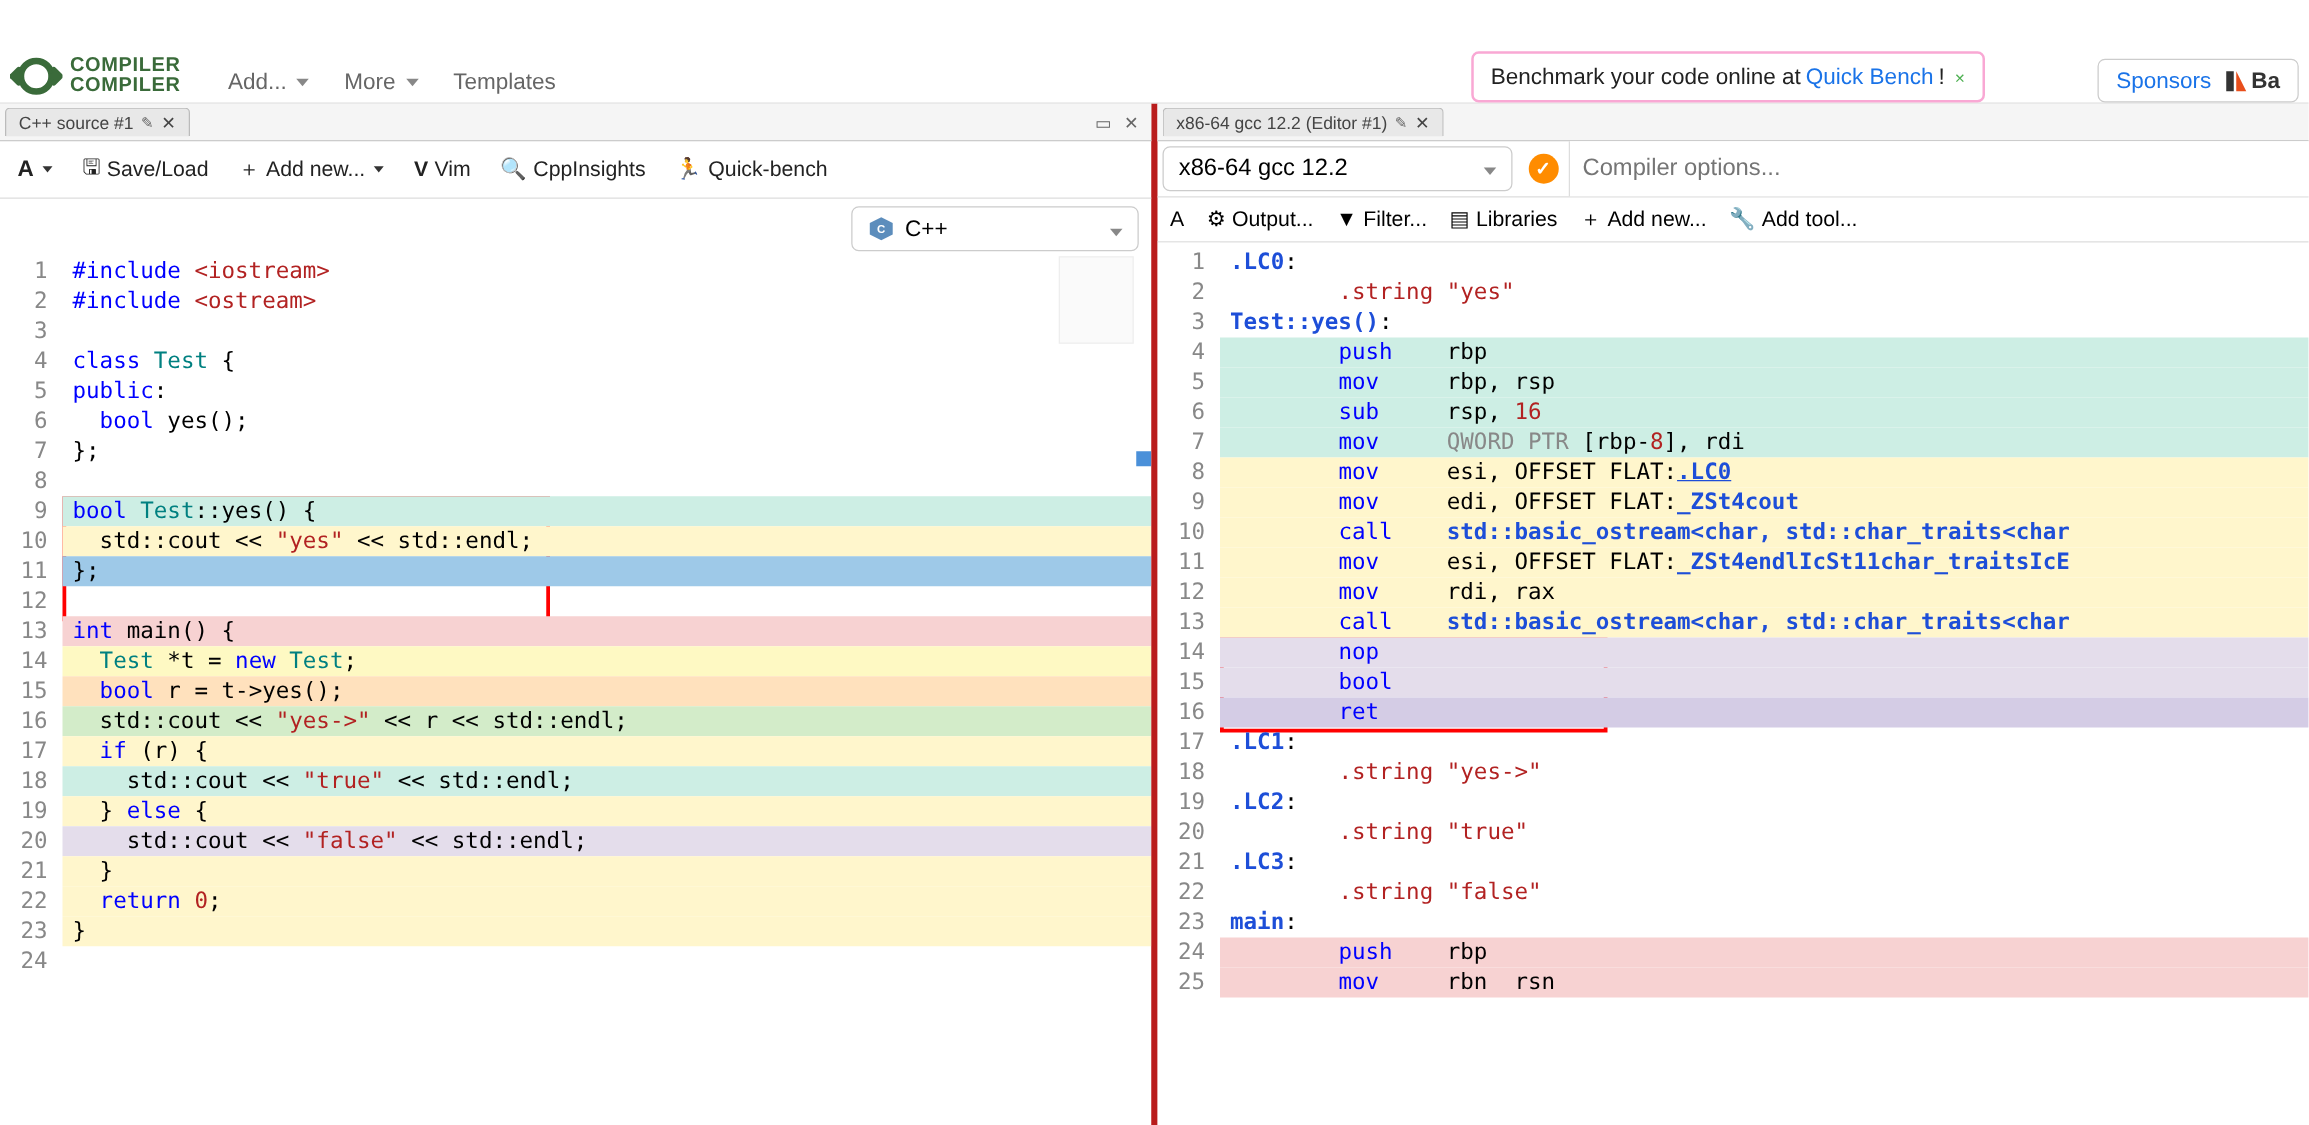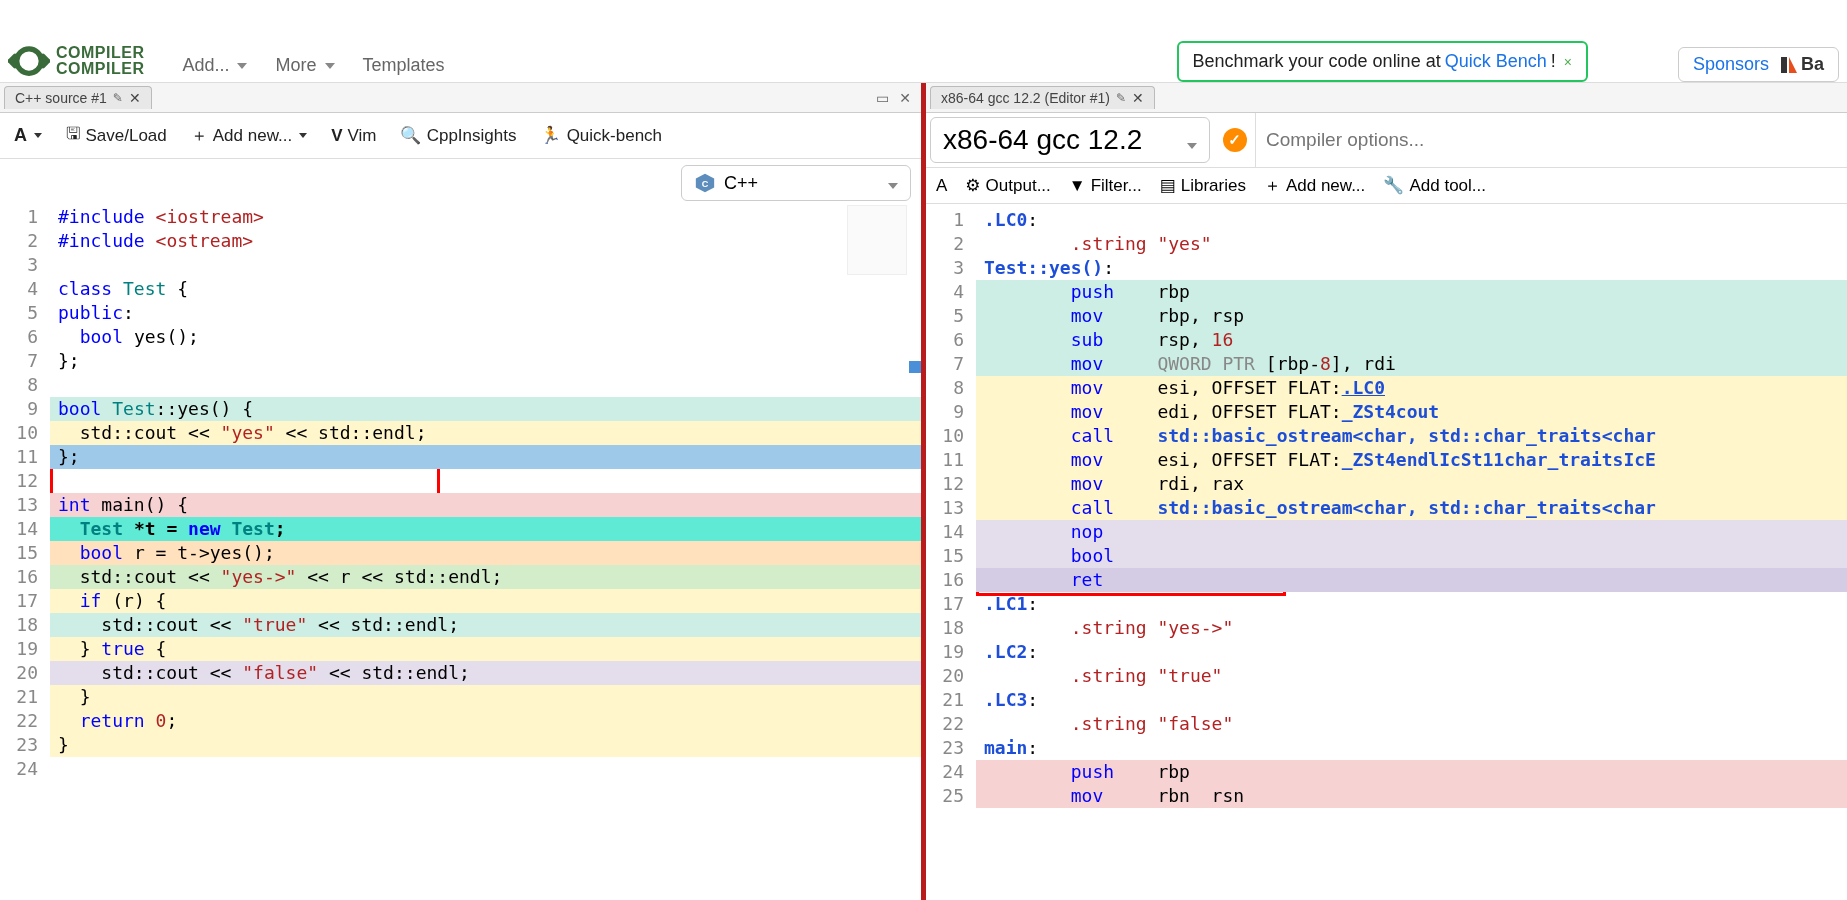--- a/index.html
+++ b/index.html
@@ -3,21 +3,21 @@
 <meta charset="utf-8">
 <style>
 * { box-sizing: border-box; margin: 0; padding: 0; }
 body { font-family: -apple-system, BlinkMacSystemFont, "Segoe UI", Arial, sans-serif; font-size: 14px; background: #fff; overflow: hidden; width: 1847px; height: 900px; }
 .topbar { display: flex; align-items: flex-end; height: 36px; padding: 0 8px; border-bottom: 1px solid #ddd; margin-top: 47px; }
 .logo { display: flex; align-items: center; gap: 6px; margin-right: 24px; }
 .logo-icon { width: 42px; height: 42px; }
 .logo-text { font-weight: 800; font-size: 16px; line-height: 1; color: #3a6b3a; letter-spacing: 0.5px; }
 .topbar .menu-item { color: #666; font-size: 18px; padding: 6px 14px; cursor: pointer; display: flex; align-items: center; gap: 4px; }
 .caret-down::after { content: ""; border-left: 5px solid transparent; border-right: 5px solid transparent; border-top: 6px solid #888; display: inline-block; margin-left: 4px; }
-.promo { margin-left: auto; border: 2px solid #22c55e; border-radius: 6px; padding: 8px 14px; font-size: 18px; color: #222; display: flex; align-items: center; gap: 4px; }
+.promo { margin-left: auto; border: 2px solid #f9a8d4; border-radius: 6px; padding: 8px 14px; font-size: 18px; color: #222; display: flex; align-items: center; gap: 4px; }
 .promo a { color: #1a73e8; text-decoration: none; }
 .promo .x { color: #4caf50; font-size: 14px; margin-left: 4px; cursor: pointer; }
 .sponsors { margin-left: 90px; border: 1px solid #ccc; border-radius: 6px; padding: 6px 14px; font-size: 18px; color: #1a73e8; display: flex; align-items: center; gap: 10px; }
 .sponsor-brand { display: flex; align-items: center; gap: 2px; }
 
 .panes { display: flex; height: calc(100% - 52px); }
 .pane { flex: 1; display: flex; flex-direction: column; position: relative; border-right: 5px solid #b91c1c; }
 .tabstrip { background: #f5f5f5; border-bottom: 1px solid #ccc; display: flex; align-items: center; height: 30px; padding: 0 4px; }
 .tab { background: #e8e8e8; border: 1px solid #bbb; border-bottom: none; border-radius: 4px 4px 0 0; padding: 3px 10px; font-size: 14px; display: flex; align-items: center; gap: 6px; color: #444; }
 .tab .pencil { font-size: 12px; color: #666; }
@@ -42,37 +42,37 @@
 .type { color: #008080; }
 .num { color: #b22222; }
 .inst { color: #0000ff; }
 .reg { color: #000000; }
 .label { color: #1d4ed8; font-weight: bold; }
 .dir { color: #b22222; }
 .gray { color: #888; }
 .lnk { text-decoration: underline; }
 
 .hl-teal { background: #cdeee4; }
-.hl-blue { background: #5eead4; font-weight: bold; }
+.hl-blue { background: #fef9c3; }
 .hl-blue-dk { background: #9ec9e8; }
 .hl-yellow { background: #fff6cc; }
 .hl-pink { background: #f7d2d2; }
 .hl-orange { background: #ffe1bd; }
 .hl-green { background: #d3ecc9; }
 .hl-lav { background: #e4ddeb; }
 .hl-lav-sel { background: #d4cce5; }
 
 .redbox1 { position: absolute; border: 3px solid red; left: 0px; top: 196px; width: 390px; height: 100px; pointer-events: none; }
 .redbox2 { position: absolute; border: 3px solid red; left: 0px; top: 316px; width: 310px; height: 76px; pointer-events: none; }
 
 .minimap { position: absolute; right: 14px; top: 4px; width: 60px; height: 70px; background: #fafafa; border: 1px solid #eee; font-size: 3px; line-height: 3px; overflow: hidden; color: #999; }
 .scroll-ind { position: absolute; right: 0; top: 160px; width: 12px; height: 12px; background: #4a90d9; }
 
 .compiler-select-row { display: flex; align-items: stretch; border-bottom: 1px solid #ddd; }
-.compiler-select { flex: 0 0 280px; border: 1px solid #ccc; border-radius: 6px; margin: 4px; padding: 6px 12px; font-size: 28px; display: flex; align-items: center; }
+.compiler-select { flex: 0 0 280px; border: 1px solid #ccc; border-radius: 6px; margin: 4px; padding: 6px 12px; font-size: 19px; display: flex; align-items: center; }
 .compiler-select .caret { margin-left: auto; }
 .status-ok { width: 42px; display: flex; align-items: center; justify-content: center; border-right: 1px solid #ddd; }
 .status-ok-circle { width: 24px; height: 24px; border-radius: 50%; background: #ff8c00; color: #fff; display: flex; align-items: center; justify-content: center; font-size: 15px; font-weight: bold; }
 .compiler-opts { flex: 1; border: none; padding: 10px; font-size: 19px; color: #999; outline: none; }
 
 .asm-toolbar { display: flex; align-items: center; gap: 18px; padding: 6px 10px; border-bottom: 1px solid #ddd; font-size: 17px; }
 .asm-toolbar .tbtn { display: flex; align-items: center; gap: 5px; cursor: pointer; }
 
 .watermark { position: absolute; right: 10px; bottom: 6px; color: #6d28d9; font-size: 13px; margin-left: 44px; }
 .cursor-caret { position: absolute; width: 1px; height: 22px; background: #000; }
@@ -202,21 +202,21 @@
           <div class="codeline hl-teal"><span class="kw">bool</span> <span class="type">Test</span>::yes() {</div>
           <div class="codeline hl-yellow">  std::cout &lt;&lt; <span class="str">"yes"</span> &lt;&lt; std::endl;</div>
           <div class="codeline hl-blue-dk">};</div>
           <div class="codeline "></div>
           <div class="codeline hl-pink"><span class="kw">int</span> main() {</div>
           <div class="codeline hl-blue">  <span class="type">Test</span> *t = <span class="kw">new</span> <span class="type">Test</span>;</div>
           <div class="codeline hl-orange">  <span class="kw">bool</span> r = t-&gt;yes();</div>
           <div class="codeline hl-green">  std::cout &lt;&lt; <span class="str">"yes-&gt;"</span> &lt;&lt; r &lt;&lt; std::endl;</div>
           <div class="codeline hl-yellow">  <span class="kw">if</span> (r) {</div>
           <div class="codeline hl-teal">    std::cout &lt;&lt; <span class="str">"true"</span> &lt;&lt; std::endl;</div>
-          <div class="codeline hl-yellow">  } <span class="kw">true</span> {</div>
+          <div class="codeline hl-yellow">  } <span class="kw">else</span> {</div>
           <div class="codeline hl-lav">    std::cout &lt;&lt; <span class="str">"false"</span> &lt;&lt; std::endl;</div>
           <div class="codeline hl-yellow">  }</div>
           <div class="codeline hl-yellow">  <span class="kw">return</span> <span class="num">0</span>;</div>
           <div class="codeline hl-yellow">}</div>
         </div>
       <div class="minimap"></div>
       <div class="scroll-ind"></div>
     </div>
   </div>
 

